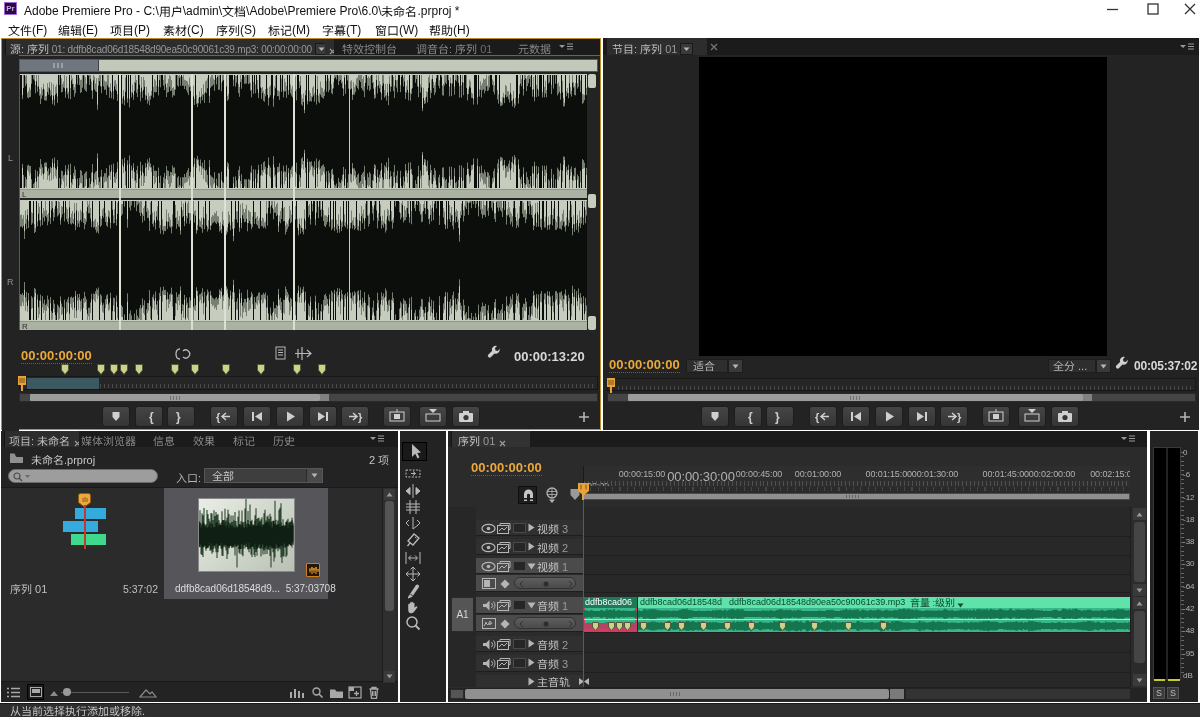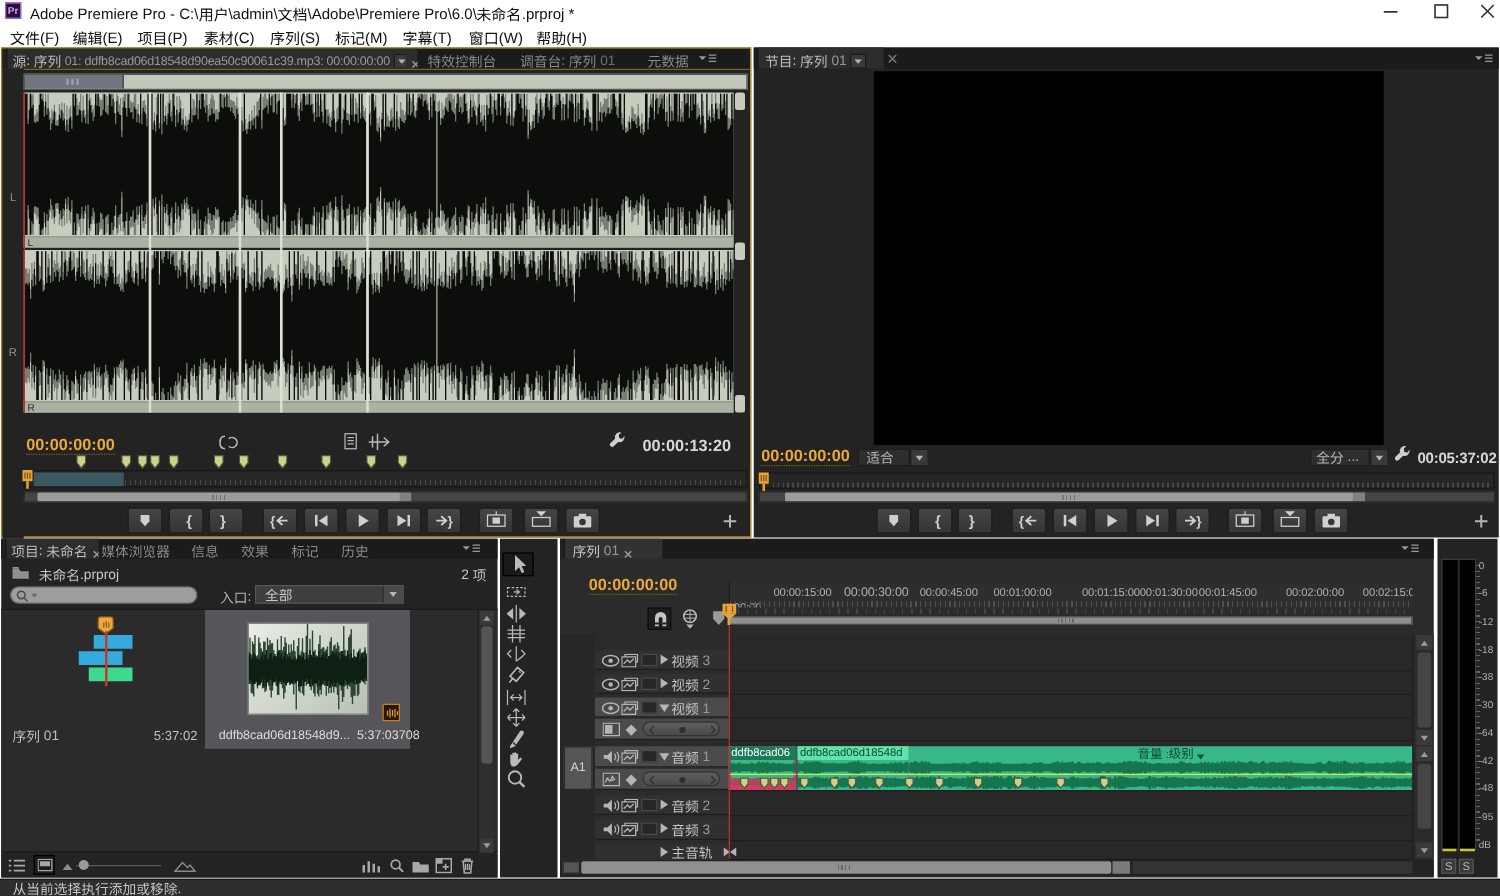--- a/index.html
+++ b/index.html
@@ -795,26 +795,26 @@
         <circle cx="7" cy="6" r="5" fill="none" stroke="#b5b5b5" stroke-width="1.3"></circle>
         <path d="M2.5 4.5 h9 M2.5 7.5 h9 M7 1 v10" stroke="#b5b5b5" stroke-width="0.8"></path>
         <path d="M4 12.5 l3 3.5 l3 -3.5" fill="#b5b5b5"></path>
       </svg>
       <svg class="abs" style="left:121px;top:57px" width="12" height="14">
         <path d="M1.5 1 h9 v6 l-4.5 5 l-4.5 -5 Z" fill="#9a9a9a"></path>
       </svg>
       <div class="abs" style="left:135px;top:35px;width:547px;height:20px;background:#2e2e2e;border-left:1px solid #1a1a1a;overflow:hidden">
         <div class="abs" style="left:3px;top:15px;font-size:9px;color:#b0b0b0;letter-spacing:-0.1px">00:00</div>
         <div class="abs" style="left:58px;top:3px;font-size:9px;color:#b0b0b0;letter-spacing:-0.1px;width:70px;text-align:center;margin-left:-35px">00:00:15:00</div>
-        <div class="abs" style="left:117px;top:3px;font-size:10px;color:#b0b0b0;letter-spacing:-0.1px;width:70px;text-align:center;margin-left:-35px">00:00:30:00</div>
+        <div class="abs" style="left:117px;top:3px;font-size:13px;color:#b0b0b0;letter-spacing:-0.1px;width:70px;text-align:center;margin-left:-35px">00:00:30:00</div>
         <div class="abs" style="left:175px;top:3px;font-size:9px;color:#b0b0b0;letter-spacing:-0.1px;width:70px;text-align:center;margin-left:-35px">00:00:45:00</div>
         <div class="abs" style="left:234px;top:3px;font-size:9px;color:#b0b0b0;letter-spacing:-0.1px;width:70px;text-align:center;margin-left:-35px">00:01:00:00</div>
         <div class="abs" style="left:293px;top:3px;font-size:9px;color:#b0b0b0;letter-spacing:-0.1px;width:70px;text-align:right;margin-left:-35px">00:01:15:00</div>
         <div class="abs" style="left:351px;top:3px;font-size:9px;color:#b0b0b0;letter-spacing:-0.1px;width:70px;text-align:center;margin-left:-35px">00:01:30:00</div>
-        <div class="abs" style="left:410px;top:3px;font-size:9px;color:#b0b0b0;letter-spacing:-0.1px;width:70px;text-align:left;margin-left:-35px">00:01:45:00</div>
+        <div class="abs" style="left:410px;top:3px;font-size:9px;color:#b0b0b0;letter-spacing:-0.1px;width:70px;text-align:right;margin-left:-35px">00:01:45:00</div>
         <div class="abs" style="left:468px;top:3px;font-size:9px;color:#b0b0b0;letter-spacing:-0.1px;width:70px;text-align:center;margin-left:-35px">00:02:00:00</div>
         <div class="abs" style="left:527px;top:3px;font-size:9px;color:#b0b0b0;letter-spacing:-0.1px;width:70px;text-align:center;margin-left:-35px">00:02:15:0</div>
         <div class="abs" style="left:0;top:15px;width:547px;height:5px;background:repeating-linear-gradient(90deg,#505050 0,#505050 1px,transparent 1px,transparent 3.9px)"></div>
       </div>
       <div class="abs" style="left:135px;top:56px;width:547px;height:4px;background:repeating-linear-gradient(90deg,#454545 0,#454545 1px,transparent 1px,transparent 7.3px)"></div>
       <div class="abs" style="left:135px;top:62px;width:547px;height:7px;background:#8f8f8f;border:1px solid #4a4a4a">
         <div class="abs" style="left:262px;top:1px;width:14px;height:3px;background:repeating-linear-gradient(90deg,#666 0,#666 1px,transparent 1px,transparent 3px)"></div>
       </div>
       <svg class="abs" style="left:129px;top:51px" width="13" height="14">
         <rect x="1" y="1" width="11" height="8" fill="#e8a33b"></rect>
@@ -1033,20 +1033,21 @@
           <rect x="0" y="4.5" width="89" height="3" fill="#14754f"></rect>
           <path stroke="#14754f" stroke-width="1.5" d="M0 3.0V9.0M1 2.2V9.8M2 3.0V9.0M3 3.0V9.0M4 3.0V9.0M5 2.5V9.5M6 1.3V10.7M7 1.0V11.0M8 2.6V9.4M9 1.4V10.6M10 2.4V9.6M11 1.4V10.6M12 1.0V11.0M13 1.4V10.6M14 1.3V10.7M15 0.9V11.1M16 1.5V10.5M17 1.2V10.8M18 1.3V10.7M19 2.4V9.6M20 2.2V9.8M21 2.1V9.9M22 2.7V9.3M23 2.6V9.4M24 2.7V9.3M25 2.4V9.6M26 2.6V9.4M27 2.8V9.2M28 2.4V9.6M29 2.2V9.8M30 3.0V9.0M31 2.6V9.4M32 2.7V9.3M33 3.0V9.0M34 3.0V9.0M35 2.6V9.4M36 2.8V9.2M37 3.0V9.0M38 2.4V9.6M39 3.0V9.0M40 3.0V9.0M41 2.0V10.0M42 2.2V9.8M43 1.7V10.3M44 1.5V10.5M45 1.0V11.0M46 1.1V10.9M47 1.9V10.1M48 0.9V11.1M49 0.6V11.4M50 2.1V9.9M51 2.2V9.8M52 1.9V10.1M53 2.7V9.3M54 2.1V9.9M55 3.0V9.0M56 3.0V9.0M57 3.0V9.0M58 3.0V9.0M59 3.0V9.0M60 3.0V9.0M61 2.4V9.6M62 3.0V9.0M63 3.0V9.0M64 3.0V9.0M65 3.0V9.0M66 3.0V9.0M67 3.0V9.0M68 3.0V9.0M69 3.0V9.0M70 2.5V9.5M71 3.0V9.0M72 3.0V9.0M73 3.0V9.0M74 3.0V9.0M75 1.9V10.1M76 2.8V9.2M77 2.9V9.1M78 1.8V10.2M79 3.0V9.0M80 2.0V10.0M81 2.1V9.9M82 2.1V9.9M83 1.7V10.3M84 2.8V9.2M85 3.0V9.0M86 2.2V9.8M87 1.4V10.6M88 2.2V9.8"></path>
         </svg>
         <svg class="abs" style="left:0;top:23px" width="89" height="12">
           <rect x="0" y="4.5" width="89" height="3" fill="#14754f"></rect>
           <path stroke="#14754f" stroke-width="1.5" d="M0 1.7V10.3M1 2.8V9.2M2 2.1V9.9M3 2.6V9.4M4 2.3V9.7M5 2.6V9.4M6 3.0V9.0M7 2.9V9.1M8 2.4V9.6M9 3.0V9.0M10 2.5V9.5M11 2.3V9.7M12 2.2V9.8M13 1.9V10.1M14 1.3V10.7M15 2.6V9.4M16 1.4V10.6M17 1.8V10.2M18 2.2V9.8M19 2.3V9.7M20 2.2V9.8M21 2.7V9.3M22 2.9V9.1M23 1.9V10.1M24 2.8V9.2M25 3.0V9.0M26 2.4V9.6M27 3.0V9.0M28 2.1V9.9M29 2.6V9.4M30 1.3V10.7M31 1.1V10.9M32 1.5V10.5M33 2.9V9.1M34 2.9V9.1M35 2.5V9.5M36 2.1V9.9M37 2.0V10.0M38 2.7V9.3M39 2.2V9.8M40 3.0V9.0M41 2.9V9.1M42 1.0V11.0M43 2.9V9.1M44 2.7V9.3M45 1.5V10.5M46 2.5V9.5M47 2.0V10.0M48 1.4V10.6M49 1.0V11.0M50 1.7V10.3M51 0.9V11.1M52 2.1V9.9M53 1.9V10.1M54 1.4V10.6M55 0.9V11.1M56 1.7V10.3M57 2.0V10.0M58 2.3V9.7M59 2.4V9.6M60 1.5V10.5M61 1.7V10.3M62 2.0V10.0M63 2.6V9.4M64 1.2V10.8M65 1.5V10.5M66 2.2V9.8M67 2.9V9.1M68 3.0V9.0M69 2.7V9.3M70 2.4V9.6M71 2.4V9.6M72 2.0V10.0M73 2.6V9.4M74 2.7V9.3M75 2.1V9.9M76 2.6V9.4M77 2.7V9.3M78 2.0V10.0M79 3.0V9.0M80 2.5V9.5M81 2.9V9.1M82 3.0V9.0M83 3.0V9.0M84 2.9V9.1M85 3.0V9.0M86 3.0V9.0M87 3.0V9.0M88 3.0V9.0"></path>
         </svg>
         <div class="abs" style="left:0;top:21.5px;width:89px;height:1.5px;background:#dfe04e"></div>
       </div>
       <div class="abs" style="left:279px;top:166px;width:403px;height:35px;background:#38b88a;">
+        <div class="abs" style="left:0;top:0;width:403px;height:11px;background:#5fe3ab;color:#0c4a33;font-size:9px;line-height:11px;white-space:nowrap;overflow:hidden;padding-left:2px">ddfb8cad06d18548d90ea50c90061c39.mp3</div>
         <svg class="abs" style="left:0;top:11px" width="403" height="12">
           <rect x="0" y="4.5" width="403" height="3" fill="#14754f"></rect>
           <path stroke="#14754f" stroke-width="1.5" d="M0 2.6V9.4M1 2.8V9.2M2 1.6V10.4M3 2.5V9.5M4 1.5V10.5M5 0.8V11.2M6 1.8V10.2M7 1.3V10.7M8 2.1V9.9M9 2.7V9.3M10 1.2V10.8M11 1.0V11.0M12 1.4V10.6M13 2.3V9.7M14 1.1V10.9M15 2.8V9.2M16 1.3V10.7M17 2.5V9.5M18 2.9V9.1M19 3.0V9.0M20 3.0V9.0M21 3.0V9.0M22 2.9V9.1M23 3.0V9.0M24 3.0V9.0M25 3.0V9.0M26 3.0V9.0M27 3.0V9.0M28 3.0V9.0M29 3.0V9.0M30 2.8V9.2M31 3.0V9.0M32 3.0V9.0M33 3.0V9.0M34 3.0V9.0M35 2.7V9.3M36 2.2V9.8M37 3.0V9.0M38 2.4V9.6M39 3.0V9.0M40 2.6V9.4M41 3.0V9.0M42 3.0V9.0M43 1.9V10.1M44 3.0V9.0M45 2.3V9.7M46 3.0V9.0M47 3.0V9.0M48 3.0V9.0M49 2.6V9.4M50 1.9V10.1M51 2.1V9.9M52 1.4V10.6M53 1.7V10.3M54 1.1V10.9M55 1.2V10.8M56 2.7V9.3M57 2.1V9.9M58 2.7V9.3M59 1.7V10.3M60 2.3V9.7M61 2.5V9.5M62 1.8V10.2M63 1.9V10.1M64 2.1V9.9M65 3.0V9.0M66 3.0V9.0M67 2.1V9.9M68 3.0V9.0M69 2.6V9.4M70 2.2V9.8M71 1.8V10.2M72 2.8V9.2M73 1.8V10.2M74 2.6V9.4M75 3.0V9.0M76 2.9V9.1M77 3.0V9.0M78 3.0V9.0M79 3.0V9.0M80 3.0V9.0M81 2.9V9.1M82 2.9V9.1M83 3.0V9.0M84 3.0V9.0M85 3.0V9.0M86 2.9V9.1M87 3.0V9.0M88 3.0V9.0M89 3.0V9.0M90 3.0V9.0M91 3.0V9.0M92 2.6V9.4M93 2.4V9.6M94 2.9V9.1M95 3.0V9.0M96 3.0V9.0M97 2.9V9.1M98 3.0V9.0M99 2.7V9.3M100 1.9V10.1M101 2.1V9.9M102 2.4V9.6M103 2.1V9.9M104 2.4V9.6M105 1.6V10.4M106 2.4V9.6M107 2.2V9.8M108 3.0V9.0M109 3.0V9.0M110 3.0V9.0M111 3.0V9.0M112 3.0V9.0M113 3.0V9.0M114 2.3V9.7M115 3.0V9.0M116 1.6V10.4M117 1.9V10.1M118 2.0V10.0M119 0.8V11.2M120 1.8V10.2M121 1.9V10.1M122 2.4V9.6M123 1.2V10.8M124 2.7V9.3M125 1.9V10.1M126 2.2V9.8M127 1.6V10.4M128 2.5V9.5M129 1.4V10.6M130 2.1V9.9M131 1.0V11.0M132 2.7V9.3M133 2.8V9.2M134 2.8V9.2M135 1.9V10.1M136 1.4V10.6M137 1.9V10.1M138 2.7V9.3M139 2.3V9.7M140 3.0V9.0M141 2.9V9.1M142 2.5V9.5M143 1.9V10.1M144 2.0V10.0M145 2.5V9.5M146 3.0V9.0M147 2.0V10.0M148 2.7V9.3M149 2.6V9.4M150 2.1V9.9M151 1.3V10.7M152 2.6V9.4M153 1.7V10.3M154 2.7V9.3M155 2.9V9.1M156 2.8V9.2M157 3.0V9.0M158 2.2V9.8M159 2.0V10.0M160 1.8V10.2M161 2.8V9.2M162 2.5V9.5M163 2.4V9.6M164 2.5V9.5M165 3.0V9.0M166 2.9V9.1M167 2.1V9.9M168 2.3V9.7M169 2.0V10.0M170 2.2V9.8M171 2.4V9.6M172 1.0V11.0M173 1.0V11.0M174 1.8V10.2M175 1.2V10.8M176 1.1V10.9M177 0.6V11.4M178 0.8V11.2M179 1.8V10.2M180 1.8V10.2M181 0.8V11.2M182 0.7V11.3M183 1.5V10.5M184 1.5V10.5M185 1.8V10.2M186 1.4V10.6M187 2.2V9.8M188 2.7V9.3M189 1.2V10.8M190 1.6V10.4M191 3.0V9.0M192 2.2V9.8M193 2.3V9.7M194 2.9V9.1M195 3.0V9.0M196 3.0V9.0M197 3.0V9.0M198 2.5V9.5M199 3.0V9.0M200 2.3V9.7M201 2.2V9.8M202 2.9V9.1M203 2.5V9.5M204 2.8V9.2M205 2.6V9.4M206 2.8V9.2M207 3.0V9.0M208 2.4V9.6M209 2.9V9.1M210 3.0V9.0M211 2.1V9.9M212 2.6V9.4M213 3.0V9.0M214 2.6V9.4M215 2.4V9.6M216 2.5V9.5M217 1.4V10.6M218 0.8V11.2M219 1.9V10.1M220 1.4V10.6M221 2.4V9.6M222 2.7V9.3M223 2.3V9.7M224 3.0V9.0M225 1.7V10.3M226 2.5V9.5M227 3.0V9.0M228 3.0V9.0M229 2.9V9.1M230 2.7V9.3M231 2.6V9.4M232 3.0V9.0M233 2.1V9.9M234 1.7V10.3M235 2.3V9.7M236 2.6V9.4M237 1.3V10.7M238 3.0V9.0M239 1.9V10.1M240 1.6V10.4M241 3.0V9.0M242 2.5V9.5M243 1.8V10.2M244 3.0V9.0M245 2.3V9.7M246 2.6V9.4M247 1.3V10.7M248 2.7V9.3M249 2.7V9.3M250 1.3V10.7M251 1.1V10.9M252 2.5V9.5M253 0.7V11.3M254 2.5V9.5M255 1.4V10.6M256 2.4V9.6M257 0.9V11.1M258 2.2V9.8M259 1.8V10.2M260 0.8V11.2M261 2.6V9.4M262 2.3V9.7M263 1.5V10.5M264 0.7V11.3M265 2.2V9.8M266 1.5V10.5M267 1.5V10.5M268 2.3V9.7M269 2.1V9.9M270 2.1V9.9M271 2.5V9.5M272 1.6V10.4M273 0.7V11.3M274 0.7V11.3M275 1.8V10.2M276 1.8V10.2M277 2.5V9.5M278 1.8V10.2M279 2.8V9.2M280 2.7V9.3M281 2.1V9.9M282 2.0V10.0M283 0.8V11.2M284 0.6V11.4M285 2.8V9.2M286 2.1V9.9M287 2.9V9.1M288 2.7V9.3M289 1.3V10.7M290 2.1V9.9M291 1.8V10.2M292 1.1V10.9M293 1.9V10.1M294 2.2V9.8M295 2.1V9.9M296 1.9V10.1M297 1.7V10.3M298 1.9V10.1M299 2.4V9.6M300 0.9V11.1M301 2.2V9.8M302 1.2V10.8M303 1.5V10.5M304 1.8V10.2M305 2.3V9.7M306 0.8V11.2M307 2.1V9.9M308 2.1V9.9M309 2.2V9.8M310 2.1V9.9M311 3.0V9.0M312 2.0V10.0M313 3.0V9.0M314 2.4V9.6M315 2.3V9.7M316 3.0V9.0M317 2.9V9.1M318 3.0V9.0M319 2.7V9.3M320 3.0V9.0M321 3.0V9.0M322 3.0V9.0M323 3.0V9.0M324 3.0V9.0M325 2.8V9.2M326 2.0V10.0M327 2.6V9.4M328 1.8V10.2M329 1.4V10.6M330 2.1V9.9M331 2.9V9.1M332 2.9V9.1M333 2.9V9.1M334 2.7V9.3M335 2.0V10.0M336 0.6V11.4M337 0.8V11.2M338 1.1V10.9M339 2.2V9.8M340 1.6V10.4M341 1.7V10.3M342 2.1V9.9M343 0.9V11.1M344 1.9V10.1M345 2.6V9.4M346 0.8V11.2M347 2.5V9.5M348 0.7V11.3M349 0.6V11.4M350 1.1V10.9M351 2.0V10.0M352 1.9V10.1M353 2.1V9.9M354 2.9V9.1M355 2.8V9.2M356 3.0V9.0M357 1.9V10.1M358 2.3V9.7M359 3.0V9.0M360 2.0V10.0M361 1.8V10.2M362 2.1V9.9M363 1.5V10.5M364 2.0V10.0M365 2.9V9.1M366 2.8V9.2M367 2.8V9.2M368 2.8V9.2M369 2.4V9.6M370 3.0V9.0M371 2.5V9.5M372 3.0V9.0M373 2.7V9.3M374 2.6V9.4M375 1.9V10.1M376 2.3V9.7M377 3.0V9.0M378 3.0V9.0M379 2.6V9.4M380 3.0V9.0M381 2.0V10.0M382 2.0V10.0M383 2.0V10.0M384 1.8V10.2M385 3.0V9.0M386 2.6V9.4M387 1.8V10.2M388 2.3V9.7M389 1.8V10.2M390 1.7V10.3M391 0.5V11.5M392 2.2V9.8M393 1.1V10.9M394 1.9V10.1M395 1.5V10.5M396 0.9V11.1M397 2.3V9.7M398 2.1V9.9M399 3.0V9.0M400 2.4V9.6M401 2.3V9.7M402 1.9V10.1"></path>
         </svg>
         <svg class="abs" style="left:0;top:23px" width="403" height="12">
           <rect x="0" y="4.5" width="403" height="3" fill="#14754f"></rect>
           <path stroke="#14754f" stroke-width="1.5" d="M0 2.7V9.3M1 1.8V10.2M2 2.3V9.7M3 1.8V10.2M4 2.6V9.4M5 2.5V9.5M6 1.8V10.2M7 1.2V10.8M8 3.0V9.0M9 2.4V9.6M10 1.5V10.5M11 1.4V10.6M12 2.0V10.0M13 2.3V9.7M14 1.5V10.5M15 1.8V10.2M16 2.2V9.8M17 1.4V10.6M18 0.9V11.1M19 2.5V9.5M20 1.2V10.8M21 1.9V10.1M22 1.9V10.1M23 2.4V9.6M24 0.5V11.5M25 1.7V10.3M26 2.4V9.6M27 2.7V9.3M28 3.0V9.0M29 3.0V9.0M30 3.0V9.0M31 3.0V9.0M32 2.2V9.8M33 1.7V10.3M34 1.8V10.2M35 2.5V9.5M36 3.0V9.0M37 2.4V9.6M38 3.0V9.0M39 2.6V9.4M40 3.0V9.0M41 3.0V9.0M42 3.0V9.0M43 2.2V9.8M44 2.3V9.7M45 2.7V9.3M46 3.0V9.0M47 1.0V11.0M48 1.5V10.5M49 2.3V9.7M50 1.4V10.6M51 2.0V10.0M52 1.1V10.9M53 1.1V10.9M54 1.3V10.7M55 1.6V10.4M56 1.7V10.3M57 1.9V10.1M58 2.2V9.8M59 2.0V10.0M60 0.9V11.1M61 2.2V9.8M62 0.6V11.4M63 1.4V10.6M64 1.3V10.7M65 2.5V9.5M66 1.4V10.6M67 2.0V10.0M68 1.0V11.0M69 0.8V11.2M70 1.7V10.3M71 0.8V11.2M72 1.9V10.1M73 2.0V10.0M74 0.7V11.3M75 2.5V9.5M76 2.4V9.6M77 2.7V9.3M78 2.9V9.1M79 1.6V10.4M80 0.6V11.4M81 0.8V11.2M82 1.4V10.6M83 2.1V9.9M84 2.5V9.5M85 1.0V11.0M86 2.6V9.4M87 1.5V10.5M88 1.7V10.3M89 1.9V10.1M90 2.0V10.0M91 2.8V9.2M92 2.3V9.7M93 2.9V9.1M94 3.0V9.0M95 2.3V9.7M96 2.0V10.0M97 1.7V10.3M98 1.2V10.8M99 2.3V9.7M100 0.8V11.2M101 0.9V11.1M102 2.2V9.8M103 1.5V10.5M104 2.7V9.3M105 2.8V9.2M106 1.6V10.4M107 1.5V10.5M108 2.7V9.3M109 1.5V10.5M110 2.4V9.6M111 2.4V9.6M112 2.7V9.3M113 2.1V9.9M114 3.0V9.0M115 2.2V9.8M116 2.1V9.9M117 2.3V9.7M118 2.7V9.3M119 3.0V9.0M120 2.6V9.4M121 2.4V9.6M122 3.0V9.0M123 2.9V9.1M124 3.0V9.0M125 2.8V9.2M126 2.7V9.3M127 2.7V9.3M128 3.0V9.0M129 2.8V9.2M130 1.5V10.5M131 1.1V10.9M132 1.2V10.8M133 2.4V9.6M134 2.4V9.6M135 2.0V10.0M136 2.4V9.6M137 2.9V9.1M138 2.8V9.2M139 2.4V9.6M140 3.0V9.0M141 2.6V9.4M142 2.4V9.6M143 2.7V9.3M144 2.1V9.9M145 2.5V9.5M146 1.9V10.1M147 3.0V9.0M148 2.9V9.1M149 2.6V9.4M150 2.5V9.5M151 2.6V9.4M152 1.9V10.1M153 1.8V10.2M154 0.6V11.4M155 0.8V11.2M156 1.0V11.0M157 1.0V11.0M158 2.4V9.6M159 2.4V9.6M160 2.3V9.7M161 1.6V10.4M162 3.0V9.0M163 2.7V9.3M164 3.0V9.0M165 1.0V11.0M166 1.6V10.4M167 2.8V9.2M168 0.9V11.1M169 1.4V10.6M170 0.9V11.1M171 1.1V10.9M172 1.7V10.3M173 1.5V10.5M174 1.7V10.3M175 2.6V9.4M176 2.2V9.8M177 2.5V9.5M178 2.6V9.4M179 2.5V9.5M180 2.3V9.7M181 3.0V9.0M182 2.2V9.8M183 3.0V9.0M184 2.9V9.1M185 3.0V9.0M186 3.0V9.0M187 2.9V9.1M188 3.0V9.0M189 2.8V9.2M190 2.4V9.6M191 2.6V9.4M192 1.4V10.6M193 0.7V11.3M194 2.8V9.2M195 1.5V10.5M196 3.0V9.0M197 1.5V10.5M198 2.4V9.6M199 2.6V9.4M200 3.0V9.0M201 2.4V9.6M202 2.6V9.4M203 2.0V10.0M204 1.9V10.1M205 2.0V10.0M206 0.8V11.2M207 1.8V10.2M208 2.4V9.6M209 2.0V10.0M210 2.5V9.5M211 1.4V10.6M212 2.1V9.9M213 1.6V10.4M214 2.2V9.8M215 2.0V10.0M216 2.1V9.9M217 2.3V9.7M218 2.8V9.2M219 1.7V10.3M220 2.3V9.7M221 3.0V9.0M222 3.0V9.0M223 2.9V9.1M224 2.5V9.5M225 2.7V9.3M226 2.6V9.4M227 3.0V9.0M228 2.5V9.5M229 2.8V9.2M230 3.0V9.0M231 3.0V9.0M232 3.0V9.0M233 3.0V9.0M234 2.4V9.6M235 2.8V9.2M236 3.0V9.0M237 2.5V9.5M238 1.8V10.2M239 3.0V9.0M240 2.1V9.9M241 3.0V9.0M242 3.0V9.0M243 2.6V9.4M244 2.0V10.0M245 1.7V10.3M246 3.0V9.0M247 2.4V9.6M248 1.9V10.1M249 2.4V9.6M250 2.3V9.7M251 2.7V9.3M252 2.4V9.6M253 1.4V10.6M254 2.7V9.3M255 1.7V10.3M256 1.7V10.3M257 1.0V11.0M258 2.4V9.6M259 1.3V10.7M260 1.8V10.2M261 0.8V11.2M262 0.9V11.1M263 2.1V9.9M264 1.8V10.2M265 2.1V9.9M266 1.4V10.6M267 2.4V9.6M268 1.6V10.4M269 1.8V10.2M270 2.0V10.0M271 2.5V9.5M272 3.0V9.0M273 2.9V9.1M274 3.0V9.0M275 3.0V9.0M276 3.0V9.0M277 2.3V9.7M278 2.4V9.6M279 2.8V9.2M280 1.9V10.1M281 1.7V10.3M282 2.4V9.6M283 2.3V9.7M284 1.8V10.2M285 3.0V9.0M286 2.1V9.9M287 1.9V10.1M288 2.0V10.0M289 1.6V10.4M290 1.3V10.7M291 2.5V9.5M292 2.8V9.2M293 1.9V10.1M294 2.3V9.7M295 1.6V10.4M296 3.0V9.0M297 3.0V9.0M298 1.9V10.1M299 2.3V9.7M300 2.3V9.7M301 2.5V9.5M302 0.6V11.4M303 2.3V9.7M304 0.9V11.1M305 1.4V10.6M306 0.9V11.1M307 2.4V9.6M308 1.6V10.4M309 2.1V9.9M310 1.9V10.1M311 2.3V9.7M312 3.0V9.0M313 1.8V10.2M314 3.0V9.0M315 3.0V9.0M316 3.0V9.0M317 2.7V9.3M318 3.0V9.0M319 2.9V9.1M320 3.0V9.0M321 3.0V9.0M322 3.0V9.0M323 3.0V9.0M324 3.0V9.0M325 2.2V9.8M326 2.8V9.2M327 3.0V9.0M328 3.0V9.0M329 3.0V9.0M330 2.8V9.2M331 2.4V9.6M332 2.1V9.9M333 2.1V9.9M334 2.9V9.1M335 2.9V9.1M336 2.6V9.4M337 3.0V9.0M338 3.0V9.0M339 3.0V9.0M340 3.0V9.0M341 2.5V9.5M342 3.0V9.0M343 2.6V9.4M344 2.5V9.5M345 3.0V9.0M346 2.9V9.1M347 2.7V9.3M348 2.9V9.1M349 3.0V9.0M350 2.2V9.8M351 2.7V9.3M352 2.3V9.7M353 2.6V9.4M354 2.2V9.8M355 1.7V10.3M356 2.4V9.6M357 1.5V10.5M358 2.0V10.0M359 2.0V10.0M360 1.5V10.5M361 1.3V10.7M362 1.1V10.9M363 1.0V11.0M364 1.3V10.7M365 2.4V9.6M366 1.3V10.7M367 2.7V9.3M368 2.4V9.6M369 2.6V9.4M370 2.3V9.7M371 1.4V10.6M372 2.1V9.9M373 2.7V9.3M374 3.0V9.0M375 3.0V9.0M376 3.0V9.0M377 2.7V9.3M378 2.7V9.3M379 1.4V10.6M380 2.4V9.6M381 3.0V9.0M382 1.9V10.1M383 2.8V9.2M384 2.5V9.5M385 2.5V9.5M386 1.9V10.1M387 2.5V9.5M388 2.1V9.9M389 2.5V9.5M390 3.0V9.0M391 2.9V9.1M392 3.0V9.0M393 2.8V9.2M394 2.7V9.3M395 3.0V9.0M396 3.0V9.0M397 2.4V9.6M398 2.8V9.2M399 2.6V9.4M400 3.0V9.0M401 2.9V9.1M402 2.0V10.0"></path>
         </svg>
         <div class="abs" style="left:0;top:21.5px;width:403px;height:1.5px;background:#dfe04e"></div>
       </div>

